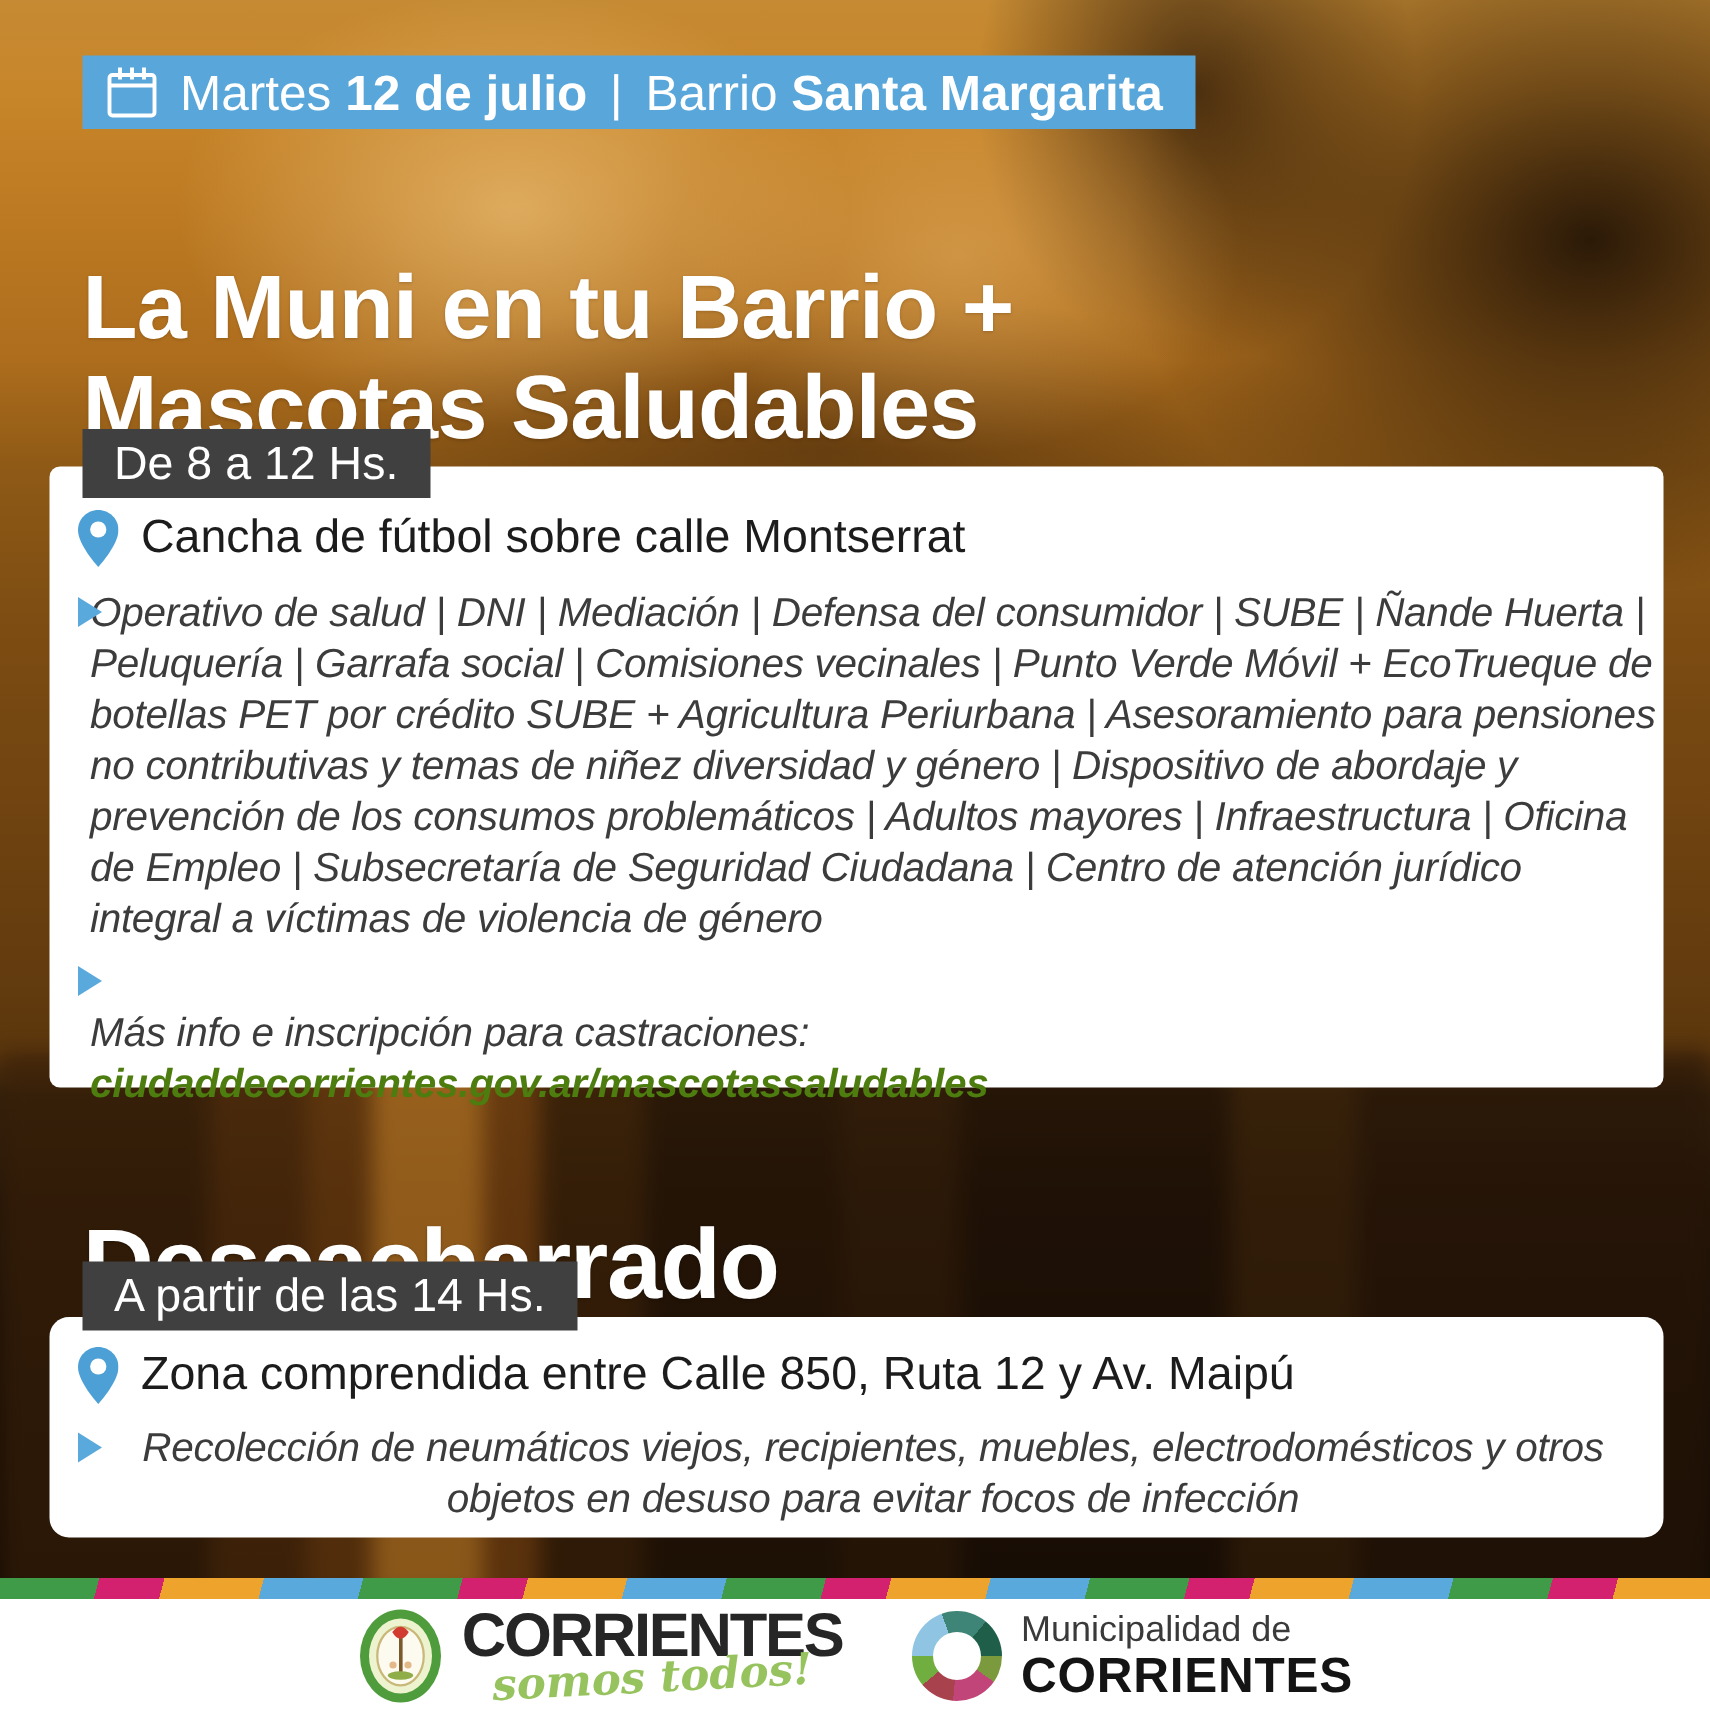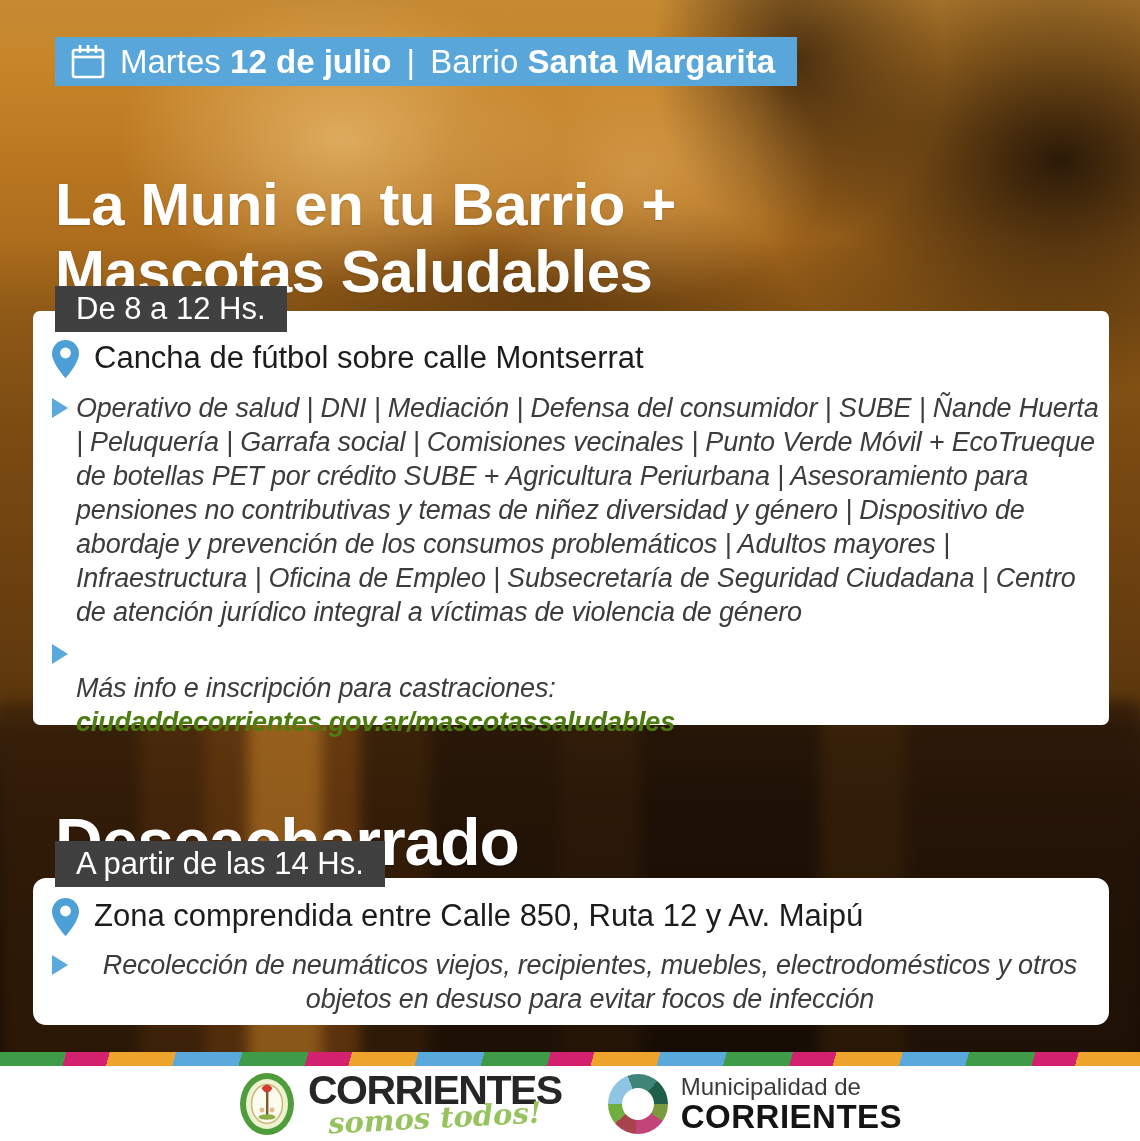--- a/index.html
+++ b/index.html
@@ -76,21 +76,21 @@
   .panel1 .loc-row { top:29px; }
   .panel2 .loc-row { top:20px; }
   .pin { flex:0 0 auto; }
 
   .bullet { position:absolute; left:19px; width:1052px; }
   .bullet .tri {
     position:absolute; left:0; top:7px; width:0; height:0;
     border-left:16px solid #5aa9dc; border-top:10px solid transparent; border-bottom:10px solid transparent;
   }
   .bullet p {
-    margin:0 0 0 24px; font-style:italic; color:#3c3c3c;
+    margin:0 0 0 8px; font-style:italic; color:#3c3c3c;
     font-size:27px; line-height:34px; letter-spacing:-.2px;
   }
   .bullet p b { font-weight:700; color:#4d7c0f; }
   .panel1 .bullet-services { top:80px; }
   .panel1 .bullet-pets { top:326px; }
   .panel2 .bullet-desc { top:70px;text-align:center; }
 
   
   .stripe {
     position:absolute; left:0; top:1052px; width:1140px; height:14px; z-index:3;

